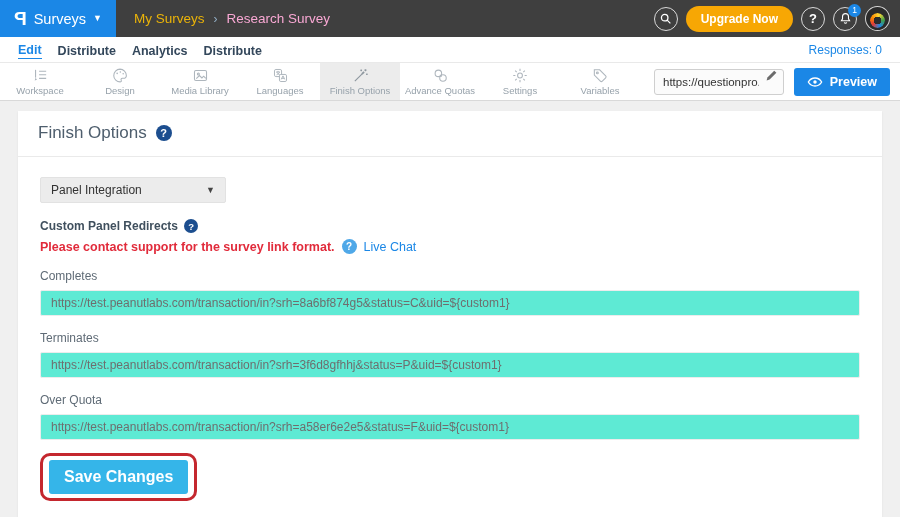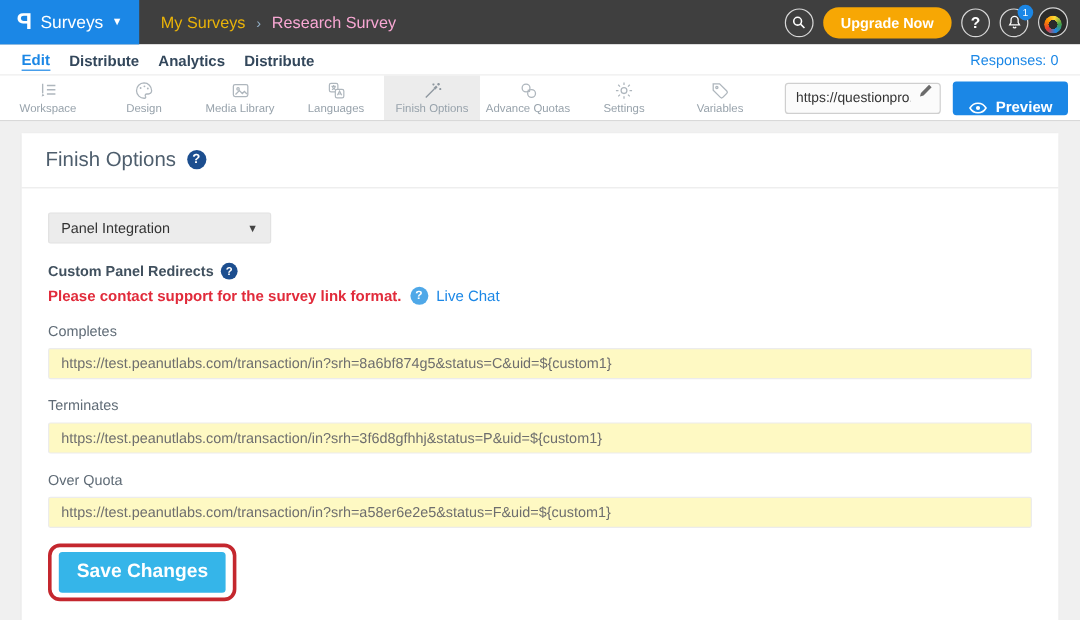--- a/index.html
+++ b/index.html
@@ -47,21 +47,21 @@
   .tb-item.active { background:#ECECEC; }
   .tb-item svg { display:block; }
   .tb-label { font-size:9.5px; color:#97A2AB; white-space:nowrap; }
   .tb-url-wrap { display:flex; align-items:center; margin-left:14px; position:relative; }
   .tb-url { width:130px; height:26px; border:1px solid #cfcfcf; border-radius:3px;
     background:#fbfbfb; font-size:11.5px; color:#333; padding:0 24px 0 8px;
     font-family:"Liberation Sans",sans-serif; }
   .tb-pencil { position:absolute; right:6px; top:6px; cursor:pointer; }
   .preview-btn { margin-left:auto; margin-right:10px; align-self:center; height:28px;
     background:#1B87E6; color:#fff; border:none; border-radius:3px; font-size:12.5px;
-    font-weight:bold; display:flex; align-items:flex-end; gap:7px; padding:0 13px; cursor:pointer; }
+    font-weight:bold; display:flex; align-items:center; gap:7px; padding:0 13px; cursor:pointer; }
 
   
   .card { margin:10px 18px 0; background:#fff; box-shadow:0 1px 2px rgba(0,0,0,.07); }
   .card-head { display:flex; align-items:center; gap:9px; padding:12px 20px 13px;
     border-bottom:1px solid #EAEAEA; }
   .card-title { font-size:17px; color:#4E5E6D; }
   .help-navy { width:16px; height:16px; border-radius:50%; background:#1C4E8F; color:#fff;
     font-size:11px; font-weight:bold; display:inline-flex; align-items:center;
     justify-content:center; cursor:pointer; }
   .help-navy.sm { width:14px; height:14px; font-size:9.5px; }
@@ -75,21 +75,21 @@
   .section-label { margin-top:16px; display:flex; align-items:center; gap:6px;
     font-size:12px; font-weight:bold; color:#40505E; }
   .error-line { margin-top:6px; display:flex; align-items:center; gap:7px; }
   .error-text { color:#E12B3B; font-size:12.5px; font-weight:bold; }
   .help-lblue { width:15px; height:15px; border-radius:50%; background:#4FA8E8; color:#fff;
     font-size:10px; font-weight:bold; display:inline-flex; align-items:center;
     justify-content:center; cursor:pointer; }
   .livechat { color:#1B87E6; font-size:12.5px; cursor:pointer; text-decoration:none; }
 
   .field-label { margin-top:15px; font-size:12px; color:#5F6B76; }
-  .field-input { margin-top:7px; width:100%; height:26px; background:#fef9c3;
+  .field-input { margin-top:7px; width:100%; height:26px; background:#5eead4;
     border:1px solid #ECECEC; border-radius:2px; font-size:12px; color:#6E6E6E;
     padding:0 10px; font-family:"Liberation Sans",sans-serif; }
 
   .save-wrap { margin-top:13px; display:inline-block; border:3px solid #C4272E;
     border-radius:10px; padding:4px 6px; }
   .save-btn { background:#35B5E9; color:#fff; font-size:16px; font-weight:bold;
     border:none; border-radius:3px; padding:8px 15px; cursor:pointer; }
 </style>
 </head>
 <body>

